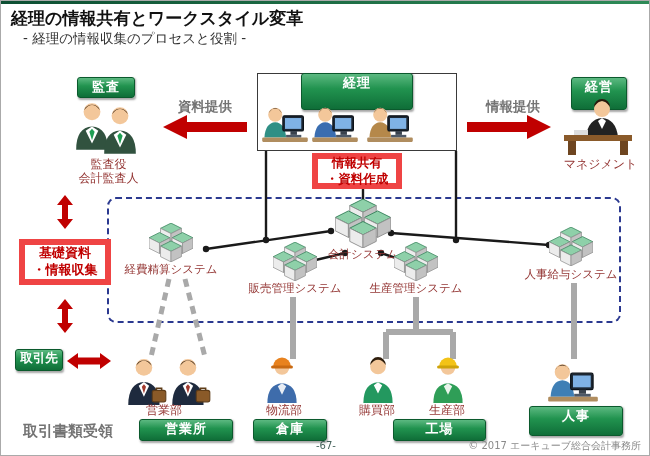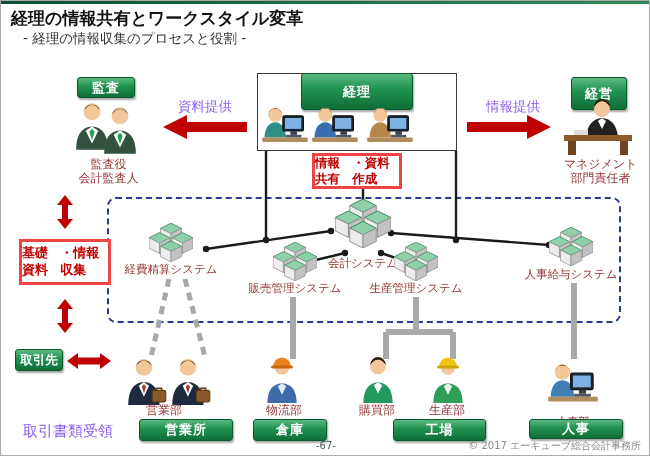--- a/index.html
+++ b/index.html
@@ -1,27 +1,27 @@
 <!DOCTYPE html>
 <html><head>
 <meta charset="utf-8">
 <style>
   *{margin:0;padding:0;box-sizing:border-box}
   html,body{background:#e8e8e8}
   body{font-family:"DejaVu Sans","Liberation Sans",sans-serif}
   .slide{position:relative;width:650px;height:456px;background:#fff;border:1px solid:#aaa;border:1px solid #aaa;overflow:hidden;margin:0 auto}
   .abs{position:absolute}
   .icon{position:absolute}
-  .gbox{position:absolute;display:flex;align-items:center;justify-content:center;color:#fff;font-weight:700;
+  .gbox{position:absolute;display:flex;justify-content:center;color:#fff;font-weight:700;
         background:linear-gradient(180deg,#5cb981 0%,#21934f 42%,#0f6e38 100%);
         border:1px solid #0b5a2d;border-radius:3px;box-shadow:1px 1.5px 2px rgba(0,0,0,.35);
         font-size:13px;letter-spacing:1px;text-align:center}
   .maroon{position:absolute;color:#943634;text-align:center;font-size:11.5px;line-height:1.15}
-  .redtxt{position:absolute;color:#8b5cf6;font-weight:400;text-align:center}
-  .redbox{position:absolute;background:#fff;border:3px solid #ef4444;display:flex;
+  .redtxt{position:absolute;color:#737373;font-weight:700;text-align:center}
+  .redbox{position:absolute;background:#fff;border:6px solid #ef4444;display:flex;flex-direction:column;
           align-items:center;justify-content:center;color:#c00000;font-weight:700;line-height:1.3}
   .dashedbox{position:absolute;border:2.5px dashed #2b3990;border-radius:9px;background:transparent}
   .kbox{position:absolute;background:#fff;border:1.5px solid #3a3a3a}
   .topbar{position:absolute;left:0;top:0;width:650px;height:3px;background:linear-gradient(90deg,#0d4f33,#2e8b57)}
   .pagefoot{position:absolute;left:0;top:439px;width:650px;text-align:center;font-size:10px;color:#44615a}
   .copyright{position:absolute;right:8px;top:438px;font-size:10px;color:#8a8a8a}
 </style>
 </head>
 <body>
 
@@ -153,31 +153,30 @@
     <circle cx="46" cy="12" r="8" fill="#f3c79a"></circle>
     <path d="M38 10 A8 8 0 0 1 54 10 Q50 4 46 4 Q42 4 38 10 Z" fill="#2b1a0c"></path>
     <path d="M30 40 Q32 22 46 21 Q60 22 62 40 Z" fill="#222"></path>
     <polygon points="46,21 50,24 46,32 42,24" fill="#fff"></polygon>
     <rect x="8" y="38" width="68" height="6" fill="#8a5a2a"></rect>
     <rect x="12" y="44" width="8" height="14" fill="#6e4520"></rect>
     <rect x="64" y="44" width="8" height="14" fill="#6e4520"></rect>
     <rect x="18" y="33" width="14" height="5" fill="#ddd"></rect>
   </svg>
   <div class="maroon" style="left:552px;top:157px;width:95px;font-size:12px">マネジメント</div>
-  <div class="maroon" style="left:552px;top:171px;width:95px;font-size:12px">部門責任者</div>
 
   <div class="redbox" style="left:311px;top:152px;width:90px;height:36px;font-size:12.5px">
     <span>情報共有</span>
     <span>・資料作成</span>
   </div>
 
   <svg class="icon" style="left:334px;top:198px;width:56px;height:49px" viewBox="0 0 42 37">
       <use href="#cluster"></use>
     </svg>
-  <div class="maroon" style="left:307px;top:256px;width:110px">会計システム</div>
+  <div class="maroon" style="left:307px;top:247px;width:110px">会計システム</div>
 
   <svg class="icon" style="left:148px;top:222px;width:44px;height:39px" viewBox="0 0 42 37">
       <use href="#cluster"></use>
     </svg>
   <div class="maroon" style="left:115px;top:262px;width:110px">経費精算システム</div>
 
   <svg class="icon" style="left:272px;top:241px;width:44px;height:39px" viewBox="0 0 42 37">
       <use href="#cluster"></use>
     </svg>
   <div class="maroon" style="left:239px;top:281px;width:110px">販売管理システム</div>
@@ -253,20 +252,20 @@
 
   <div class="gbox" style="left:252px;top:418px;width:74px;height:22px">
     <span>倉庫</span>
   </div>
   <div class="gbox" style="left:138px;top:418px;width:94px;height:22px">
     <span>営業所</span>
   </div>
   <div class="gbox" style="left:392px;top:418px;width:93px;height:22px">
     <span>工場</span>
   </div>
-  <div class="gbox" style="left:528px;top:418px;width:94px;height:20px">
+  <div class="gbox" style="left:528px;top:405px;width:94px;height:30px">
     <span>人事</span>
   </div>
 
   <div class="pagefoot">-67-</div>
   <div class="copyright">© 2017 エーキューブ総合会計事務所</div>
 
 </div>
 
 </body></html>

